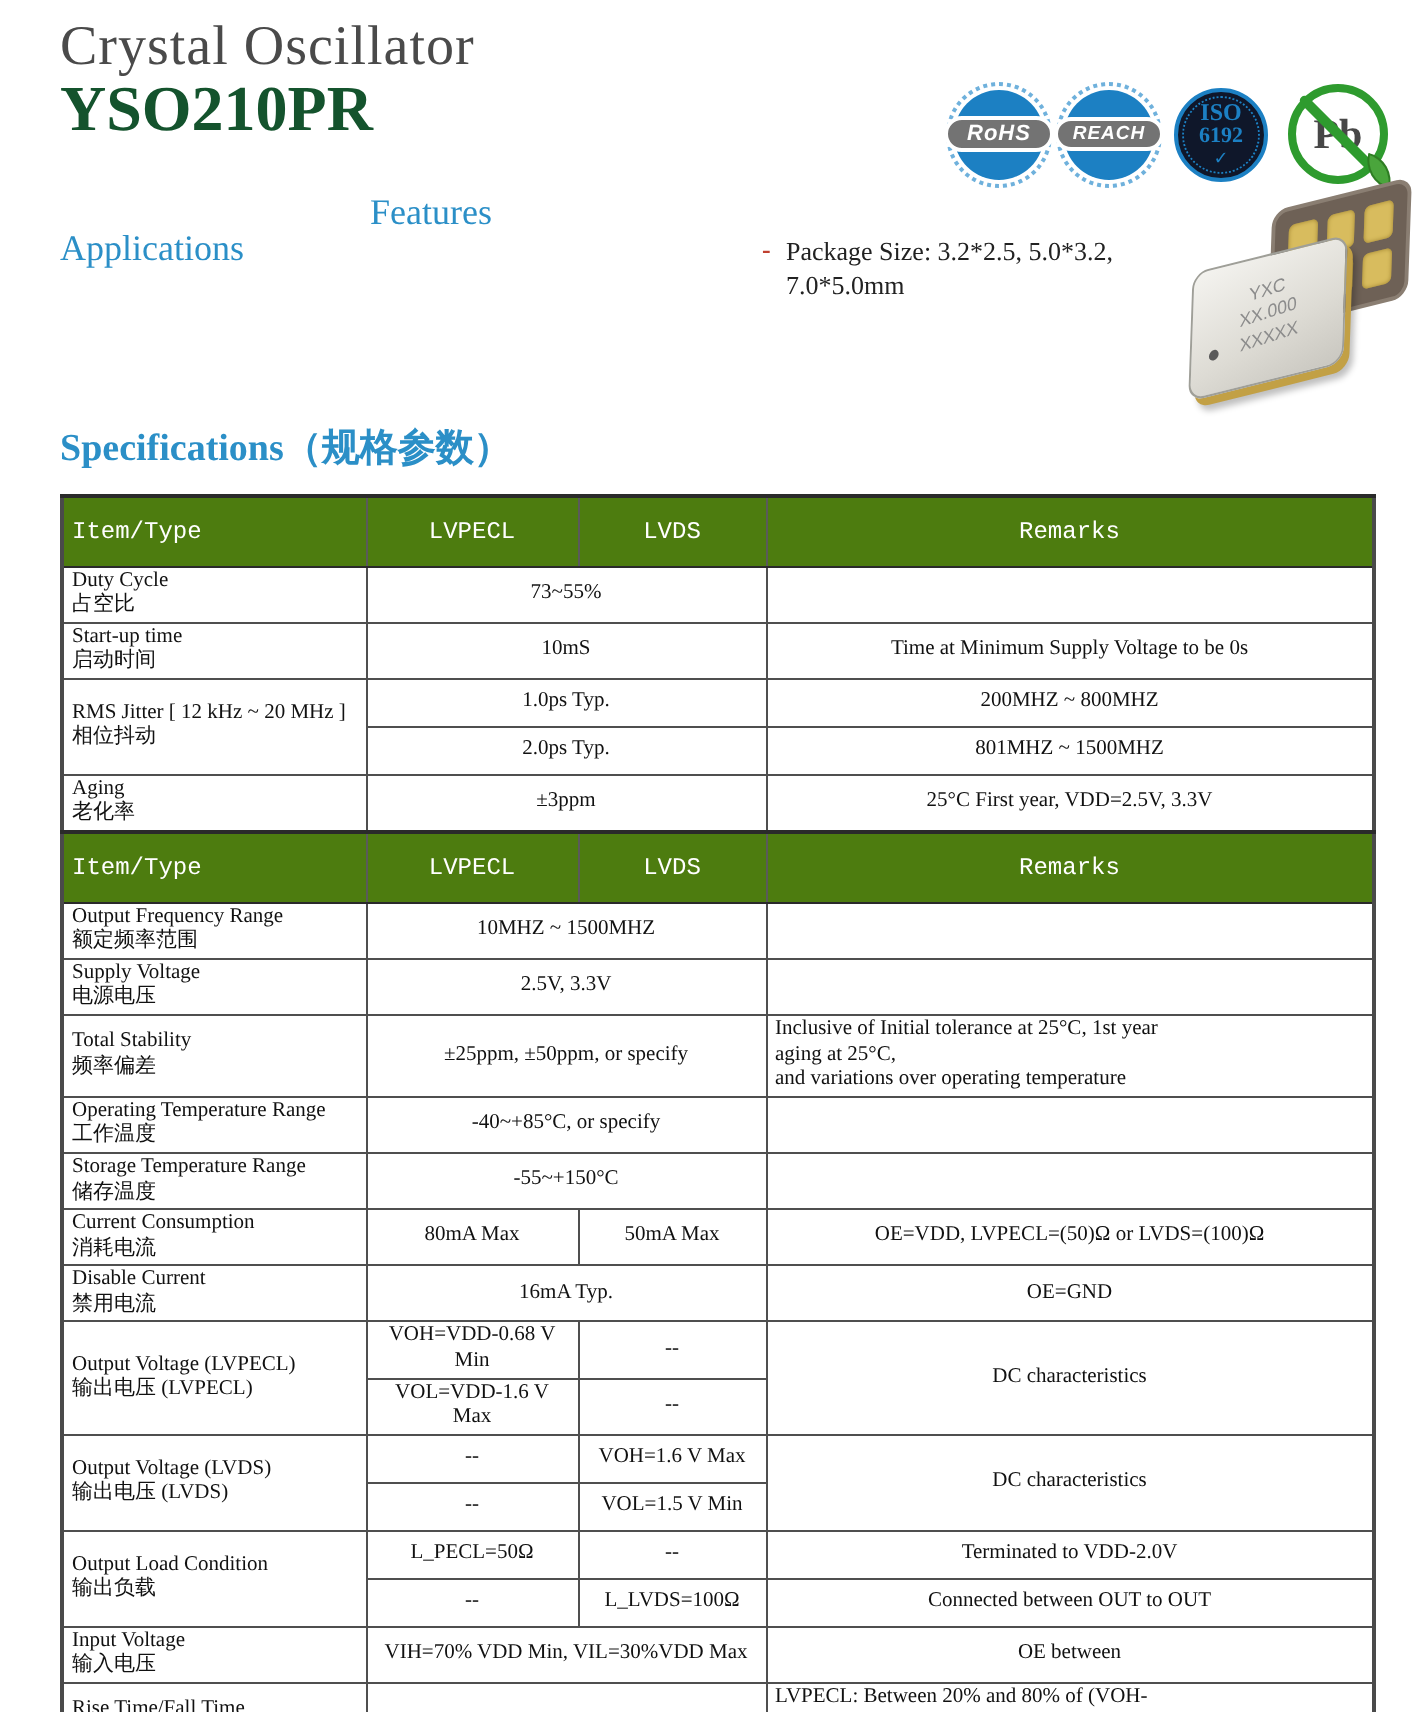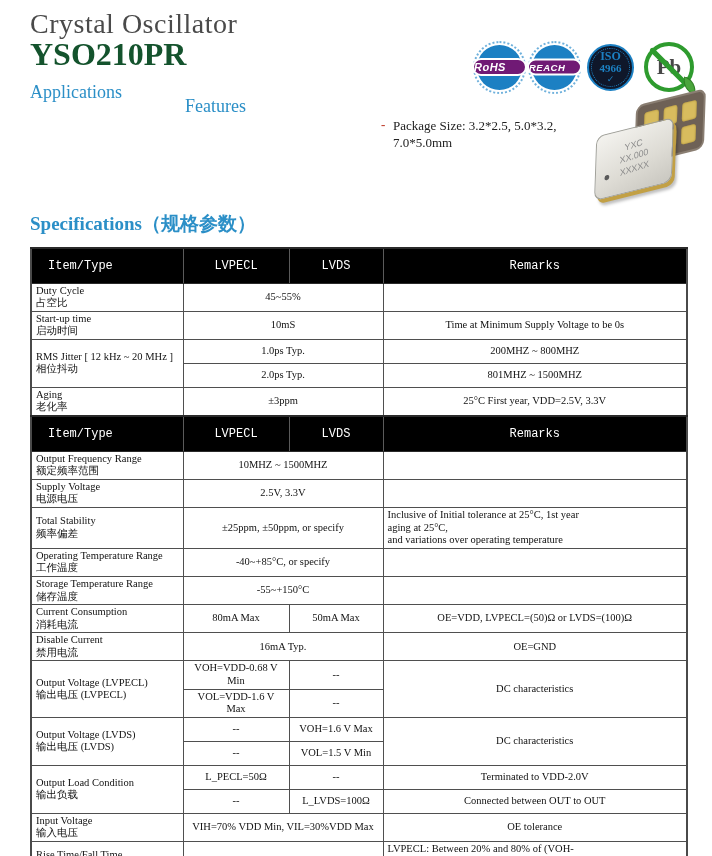--- a/index.html
+++ b/index.html
@@ -13,42 +13,42 @@
   .doc-subtitle { position:absolute; left:30px; top:8px; font-size:28px; color:#4a4a4a; letter-spacing:.5px; }
   .doc-title    { position:absolute; left:30px; top:36px; font-size:32px; font-weight:bold; color:#14532d; }
 
   
   .badges { position:absolute; top:42px; right:18px; display:flex; gap:10px; align-items:center; }
   .badge { position:relative; border-radius:50%; flex:none; }
   .badge-blue { width:45px; height:45px; background:#1c80c3; }
   .badge-blue::after { content:""; position:absolute; inset:-4px; border:2px dotted #6fb1dc; border-radius:50%; }
   .badge-band {
     position:absolute; left:-5px; right:-5px; top:50%; transform:translateY(-50%);
-    background:#701a75; border:2px solid #fff; border-radius:9px;
+    background:#737373; border:2px solid #fff; border-radius:9px;
     color:#fff; font-family:"Liberation Sans", sans-serif; font-weight:bold; font-style:italic;
-    font-size:11px; padding:1px 0; z-index:2; letter-spacing:.5px;
+    font-size:11px; text-align:center; padding:1px 0; z-index:2; letter-spacing:.5px;
   }
   .badge-band.small { font-size:9.5px; }
   .badge-iso { width:47px; height:47px; background:#0f172a; border:2px solid #1c80c3;
     display:flex; flex-direction:column; align-items:center; justify-content:center; }
   .badge-iso::before { content:""; position:absolute; inset:2px; border:1px dotted #1c80c3; border-radius:50%; }
   .iso-top    { font-size:12px; font-weight:bold; color:#1c80c3; line-height:1; }
   .iso-bottom { font-size:11px; font-weight:bold; color:#1c80c3; line-height:1.1; }
   .iso-check  { font-size:9px; color:#1c80c3; line-height:1; }
   .badge-pb { width:50px; height:50px; background:#fff; border:4px solid #2e9b2e;
     display:flex; align-items:center; justify-content:center; }
   .pb-text { font-size:21px; font-weight:bold; color:#474747; }
   .pb-slash { position:absolute; width:52px; height:5px; background:#2e9b2e; border-radius:3px;
     top:50%; left:50%; transform:translate(-50%,-50%) rotate(45deg); }
   .pb-leaf { position:absolute; bottom:-5px; right:-7px; width:15px; height:15px;
     background:#4aa53c; border:1px solid #2e7d23; border-radius:0 100% 0 100%; transform:rotate(15deg); }
 
   
   .section-heading { font-size:18px; color:#2b8fc7; font-weight:normal; margin-bottom:7px; }
-  .applications { position:absolute; left:30px;  top:82px; width:150px; }
+  .applications { position:absolute; left:30px;  top:114px; width:150px; }
   .features     { position:absolute; left:185px; top:96px; width:190px; }
   .package      { position:absolute; left:380px; top:118px; width:218px; }
   .bullets { list-style:none; }
   .bullets li { position:relative; padding-left:13px; font-size:13px; color:#222;
     line-height:1.28; white-space:pre-line; margin-bottom:3px; }
   .bullets li::before { content:"-"; position:absolute; left:1px; top:-1px; color:#c0402f; font-weight:bold; }
 
   
   .chip-art { position:absolute; left:594px; top:98px; width:114px; height:94px; }
   .chip-back { position:absolute; top:0; right:2px; width:72px; height:58px;
@@ -65,22 +65,22 @@
   .chip-mark { margin-top:11px; text-align:center; font-family:"Liberation Sans", sans-serif;
     font-size:9px; color:#8c8c8c; line-height:1.25; white-space:pre-line; transform:rotate(-4deg); }
   .pin-dot { position:absolute; left:9px; bottom:16px; width:5px; height:5px; background:#5a5a5a; border-radius:50%; }
 
   
   .spec-heading { position:absolute; left:30px; top:211px; font-size:19px; font-weight:bold; color:#2b8fc7; }
   .spec-table-wrap { position:absolute; left:30px; top:247px; width:656px; }
   table { border-collapse:collapse; width:656px; table-layout:fixed;
     border:2px solid #4a4a4a; border-bottom:3px solid #9a9a9a; }
   col.c1 { width:152px; } col.c2 { width:106px; } col.c3 { width:94px; } col.c4 { width:304px; }
-  th { background:#000000; color:#fff; font-family:"Liberation Mono", monospace;
-    font-weight:normal; font-size:12px; height:35px; padding:1px 16px;
+  th { background:#4d7c0f; color:#fff; font-family:"Liberation Mono", monospace;
+    font-weight:normal; font-size:12px; height:35px; padding:1px 4px;
     border:1px solid #5a5a5a; border-top:2px solid #2a2a2a; border-bottom:1.5px solid #2a2a2a;
     text-align:center; }
   th:first-child { text-align:left; }
   td { border:1px solid #4f4f4f; padding:1px 4px; height:24px;
     font-size:10.5px; line-height:1.2; color:#111; white-space:pre-line; vertical-align:middle; }
   td.center { text-align:center; }
   td.left { text-align:left; }
 </style>
 </head>
 <body>
@@ -92,21 +92,21 @@
 
   <div class="badges">
     <div class="badge badge-blue">
       <span class="badge-band">RoHS</span>
     </div>
     <div class="badge badge-blue">
       <span class="badge-band small">REACH</span>
     </div>
     <div class="badge badge-iso">
       <span class="iso-top">ISO</span>
-      <span class="iso-bottom">4966</span>
+      <span class="iso-bottom">6192</span>
       <span class="iso-check">✓</span>
     </div>
     <div class="badge badge-pb">
       <span class="pb-text">Pb</span>
       <span class="pb-slash"></span>
       <span class="pb-leaf"></span>
     </div>
   </div>
 
   <div class="applications">
@@ -153,21 +153,21 @@
       <tbody>
           <tr>
             <th>Item/Type</th>
             <th>LVPECL</th>
             <th>LVDS</th>
             <th>Remarks</th>
           </tr>
           <tr>
             <td class="left">Duty Cycle
 占空比</td>
-            <td colspan="2" class="center">45~55%</td>
+            <td colspan="2" class="center">73~55%</td>
             <td class="center"></td>
           </tr>
           <tr>
             <td class="left">Start-up time
 启动时间</td>
             <td colspan="2" class="center">10mS</td>
             <td class="center">Time at Minimum Supply Voltage to be 0s</td>
           </tr>
           <tr>
             <td rowspan="2" class="left">RMS Jitter [ 12 kHz ~ 20 MHz ]
@@ -267,21 +267,21 @@
           </tr>
           <tr>
             <td class="center">--</td>
             <td class="center">L_LVDS=100Ω</td>
             <td class="center">Connected between OUT to OUT</td>
           </tr>
           <tr>
             <td class="left">Input Voltage
 输入电压</td>
             <td colspan="2" class="center">VIH=70% VDD Min, VIL=30%VDD Max</td>
-            <td class="center">OE tolerance</td>
+            <td class="center">OE between</td>
           </tr>
           <tr>
             <td class="left">Rise Time/Fall Time
 上升沿/下降沿</td>
             <td colspan="2" class="center">1nS Max</td>
             <td class="left">LVPECL: Between 20% and 80% of (VOH-
 VOL), LVDS: Between 20% and 80%
 Differential Output peak to peak voltage</td>
           </tr>
         </tbody>

